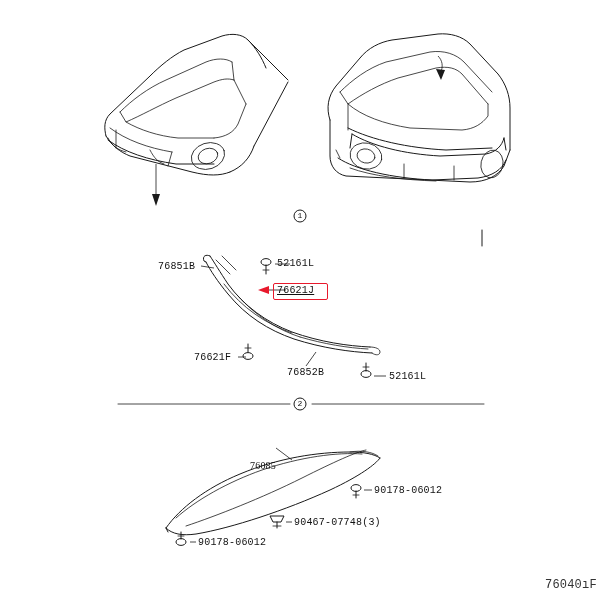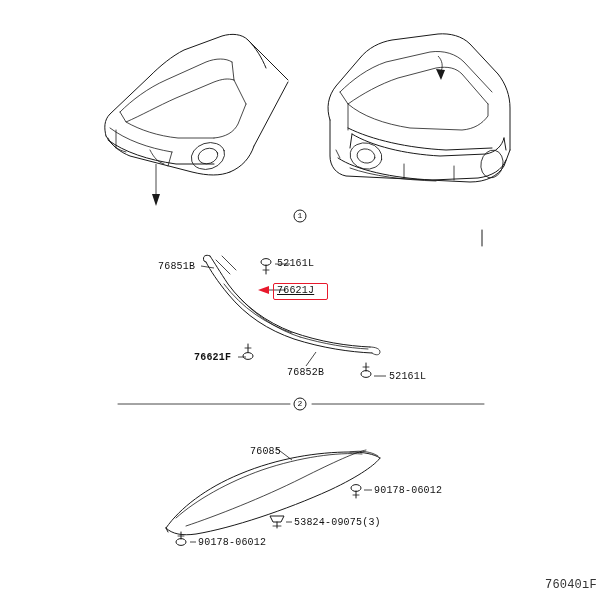--- a/index.html
+++ b/index.html
@@ -222,27 +222,27 @@
       <path class="lead" d="M190,542 L196,542"></path>
     </g>
   </svg>
 
   <div class="lbl" style="left:158px; top:261px;">76851B</div>
   <div class="lbl" style="left:277px; top:258px;">52161L</div>
 
   <div class="highlight-box" style="left:273px; top:283px; width:53px; height:15px;"></div>
   <div class="lbl" style="left:277px; top:285px;text-decoration:underline;">76621J</div>
 
-  <div class="lbl" style="left:194px; top:352px;font-weight:bold;">76621F</div>
+  <div class="lbl" style="left:194px; top:352px;">76621F</div>
   <div class="lbl" style="left:287px; top:367px;">76852B</div>
   <div class="lbl" style="left:389px; top:371px;">52161L</div>
 
-  <div class="lbl" style="left:250px; top:446px;">76085</div>
+  <div class="lbl" style="left:250px; top:460px;font-family:Liberation Serif, serif;">76085</div>
   <div class="lbl" style="left:374px; top:485px;">90178-06012</div>
-  <div class="lbl" style="left:294px; top:517px;">53824-09075(3)</div>
+  <div class="lbl" style="left:294px; top:517px;">90467-07748(3)</div>
   <div class="lbl" style="left:198px; top:537px;">90178-06012</div>
 
   <div class="circnum" style="left:294px; top:210px;">1</div>
   <div class="circnum" style="left:294px; top:398px;">2</div>
 
   <div class="lbl lbl-sm" style="left:545px; top:578px;">76040ıF</div>
 
 </div>
 
 </body></html>

